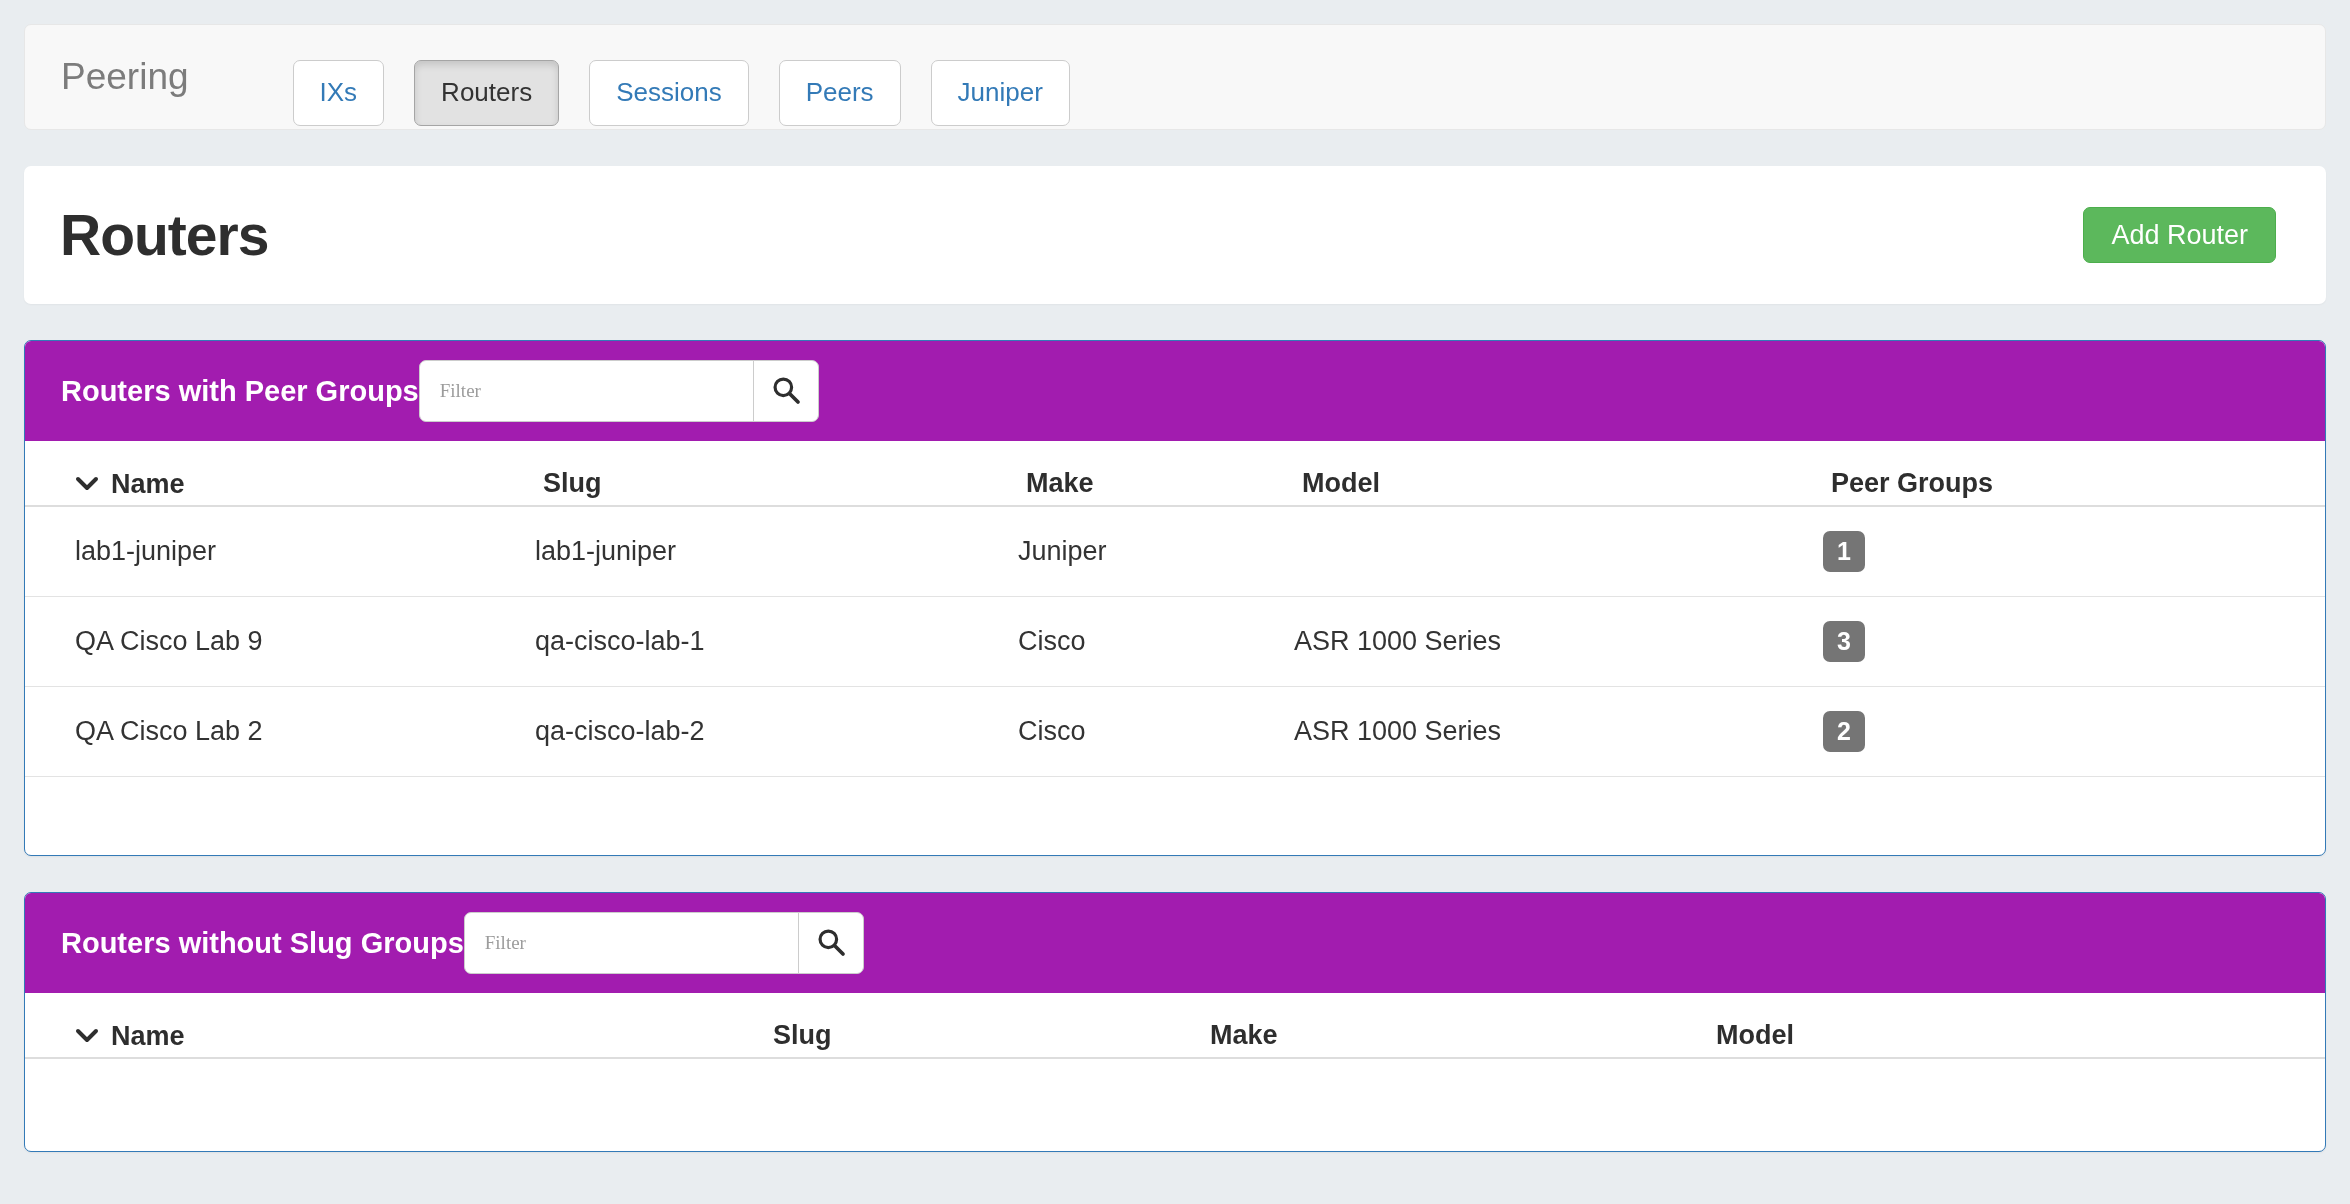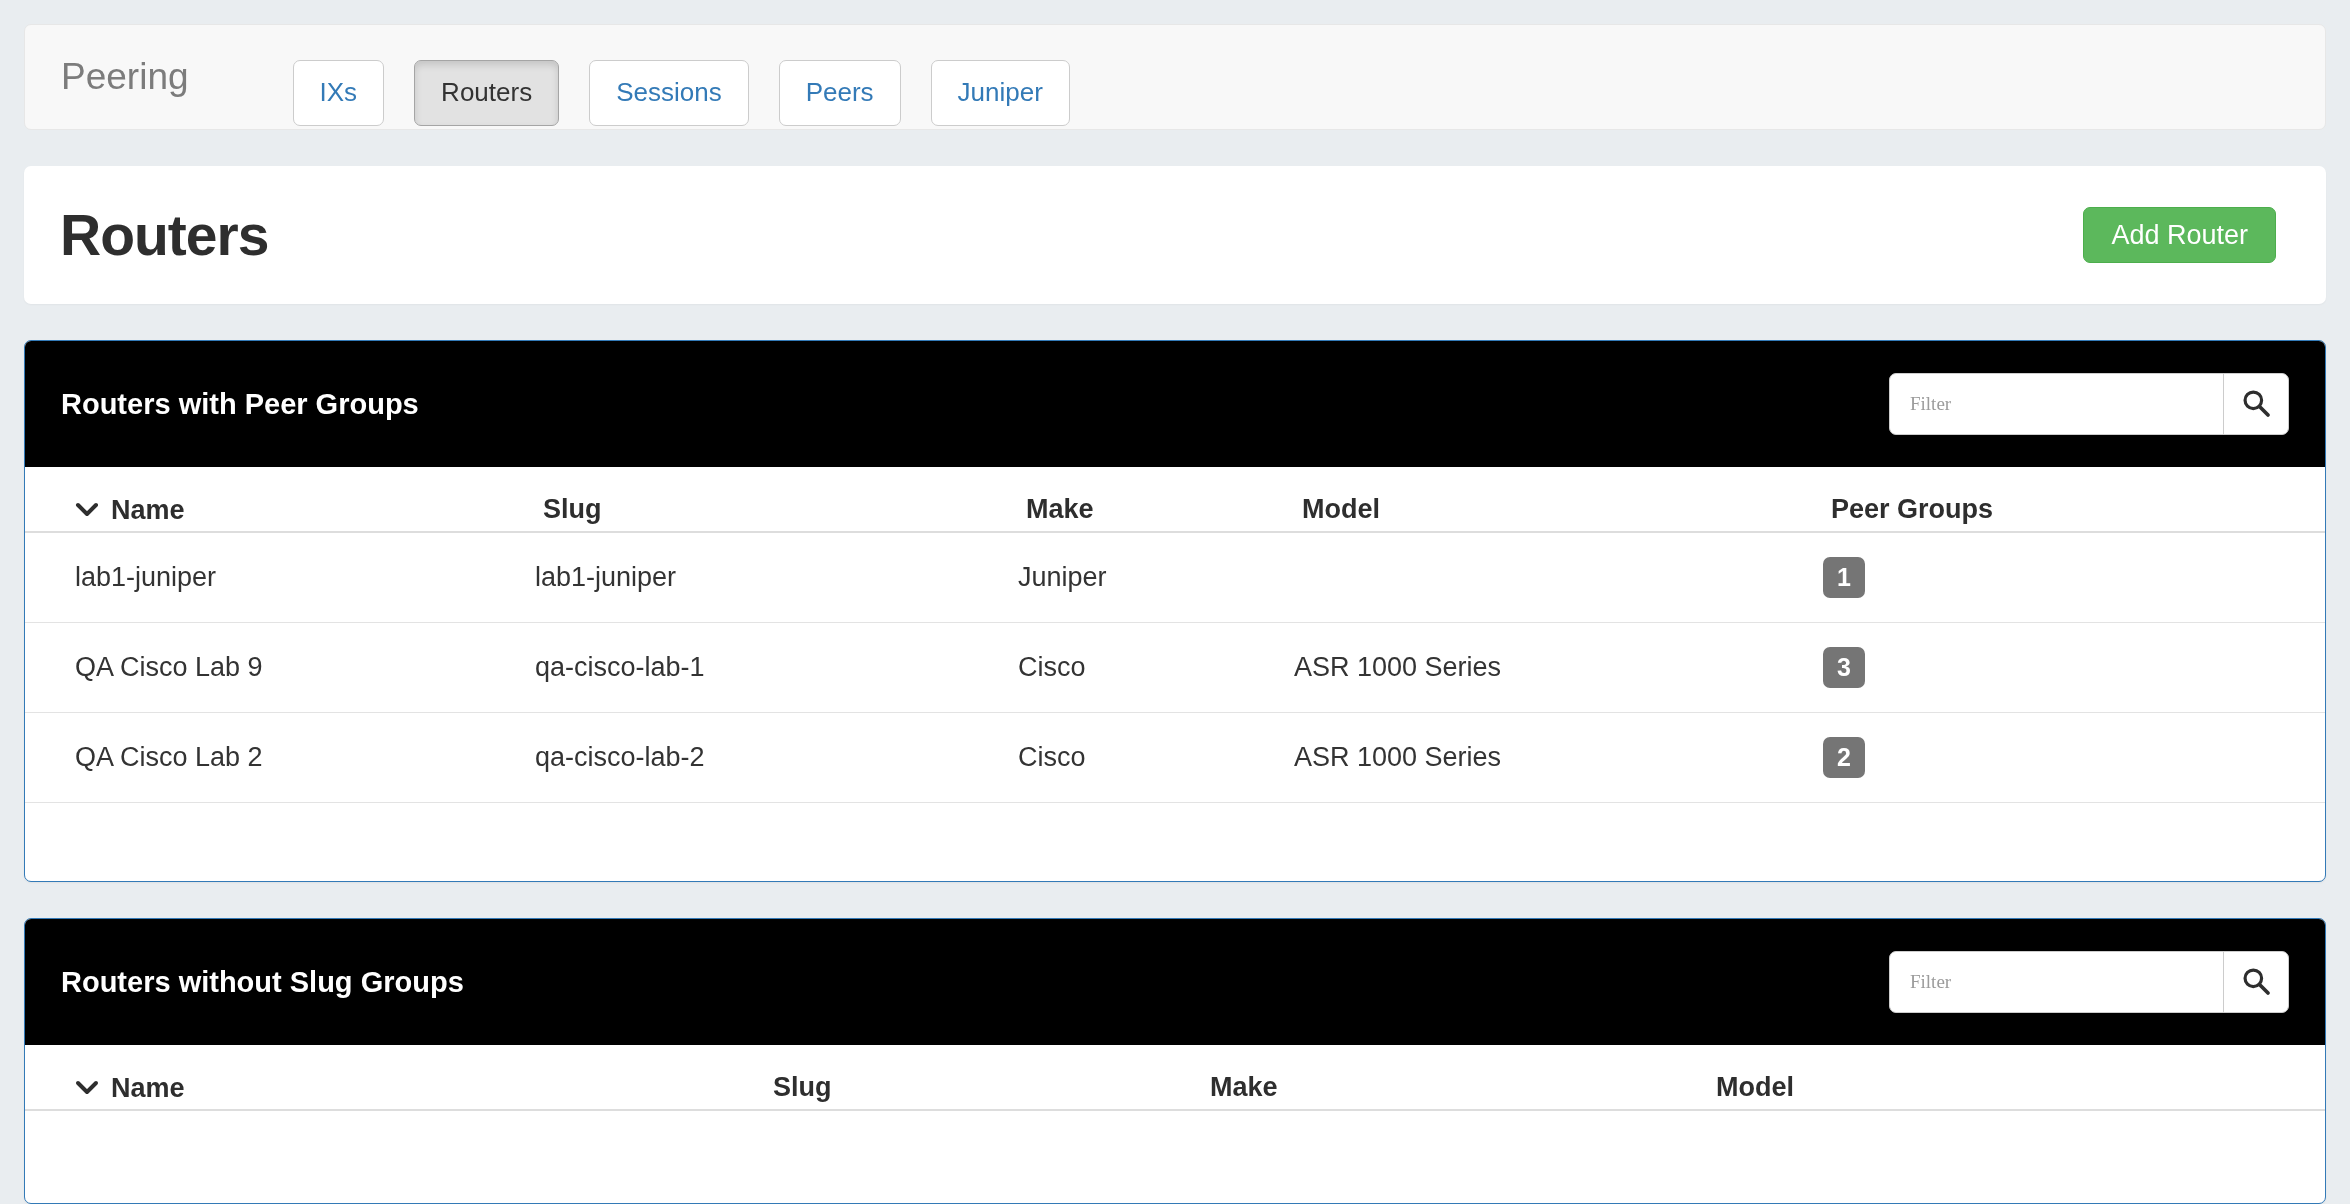--- a/index.html
+++ b/index.html
@@ -85,26 +85,26 @@
   
   .panel {
     background: #fff;
     border: 1px solid #337ab7;
     border-radius: 7px;
     overflow: hidden;
     margin-bottom: 36px;
     box-shadow: 0 1px 2px rgba(0,0,0,.05);
   }
   .panel-heading {
-    background: #000000;
+    background: #a21caf;
     color: #fff;
-    height: 126px;
-    display: flex;
-    align-items: center;
-    justify-content: space-between;
+    height: 100px;
+    display: flex;
+    align-items: center;
+    justify-content: flex-start;
     padding: 0 36px;
   }
   .panel-title { font-size: 29px; font-weight: bold; }
 
   .input-group { display: flex; }
   .filter-input {
     width: 335px;
     height: 62px;
     font-family: Liberation Serif, serif;
     font-size: 19px;

